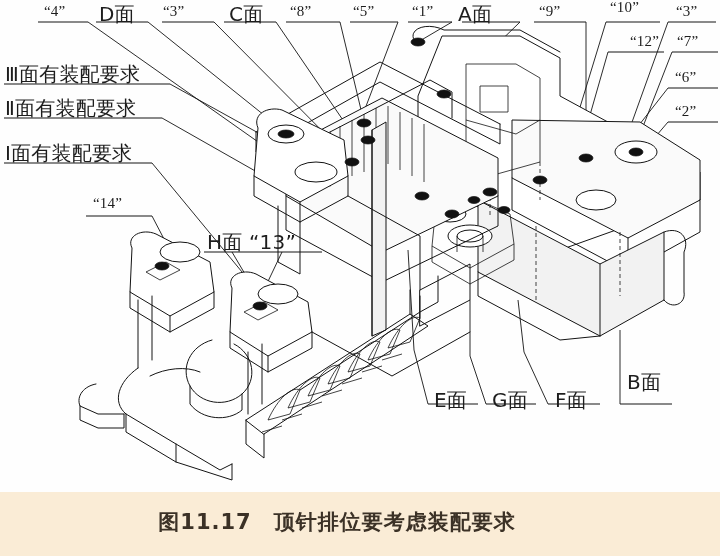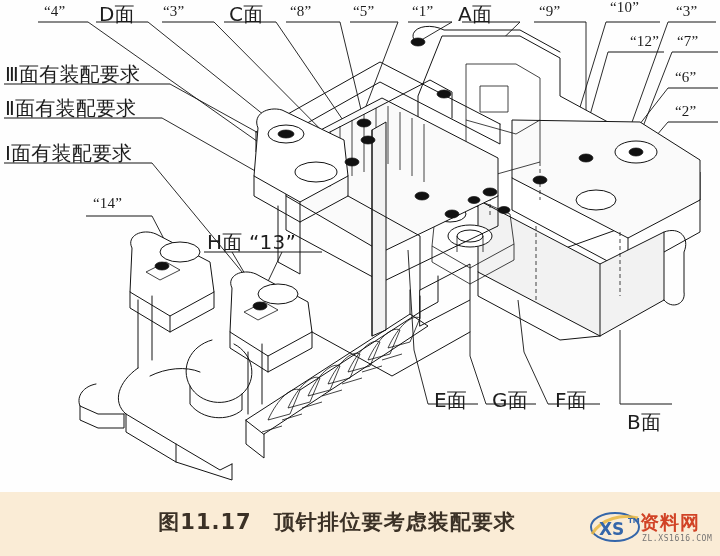--- a/index.html
+++ b/index.html
@@ -315,31 +315,21 @@
     <div class="lbl cn" style="left:5px;top:64px;">Ⅲ面有装配要求</div>
     <div class="lbl cn" style="left:5px;top:98px;">Ⅱ面有装配要求</div>
     <div class="lbl cn" style="left:5px;top:143px;text-align:right;">Ⅰ面有装配要求</div>
 
     <div class="lbl num" style="left:73px;top:196px;margin-left:20px;">“14”</div>
     <div class="lbl cn" style="left:207px;top:232px;">H面 “13”</div>
 
     <div class="lbl cn" style="left:434px;top:390px;">E面</div>
     <div class="lbl cn" style="left:492px;top:390px;">G面</div>
     <div class="lbl cn" style="left:555px;top:390px;">F面</div>
-    <div class="lbl cn" style="left:627px;top:412px;">B面</div>
+    <div class="lbl cn" style="left:627px;top:372px;">B面</div>
 
   </div>
 
   <div class="caption-band"></div>
   <div class="caption-text">图11.17　顶针排位要考虑装配要求</div>
 
-  <div class="watermark">
-    <svg class="wm-logo" viewBox="0 0 56 34">
-      <ellipse cx="27" cy="17" rx="24" ry="14" fill="none" stroke="#2a5fa8" stroke-width="2"></ellipse>
-      <path d="M4 24 C14 8 34 4 50 8" fill="none" stroke="#e8b53a" stroke-width="3" opacity=".85"></path>
-      <text x="11" y="25" font-family="DejaVu Sans, sans-serif" font-size="17" font-weight="700" fill="#2a5fa8">XS</text>
-      <text x="40" y="13" font-family="DejaVu Sans, sans-serif" font-size="7" font-weight="700" fill="#2a5fa8">TM</text>
-    </svg>
-    <div class="wm-cn">资料网</div>
-    <div class="wm-url">ZL.XS1616.COM</div>
-  </div>
 
 </div>
 
 </body></html>

